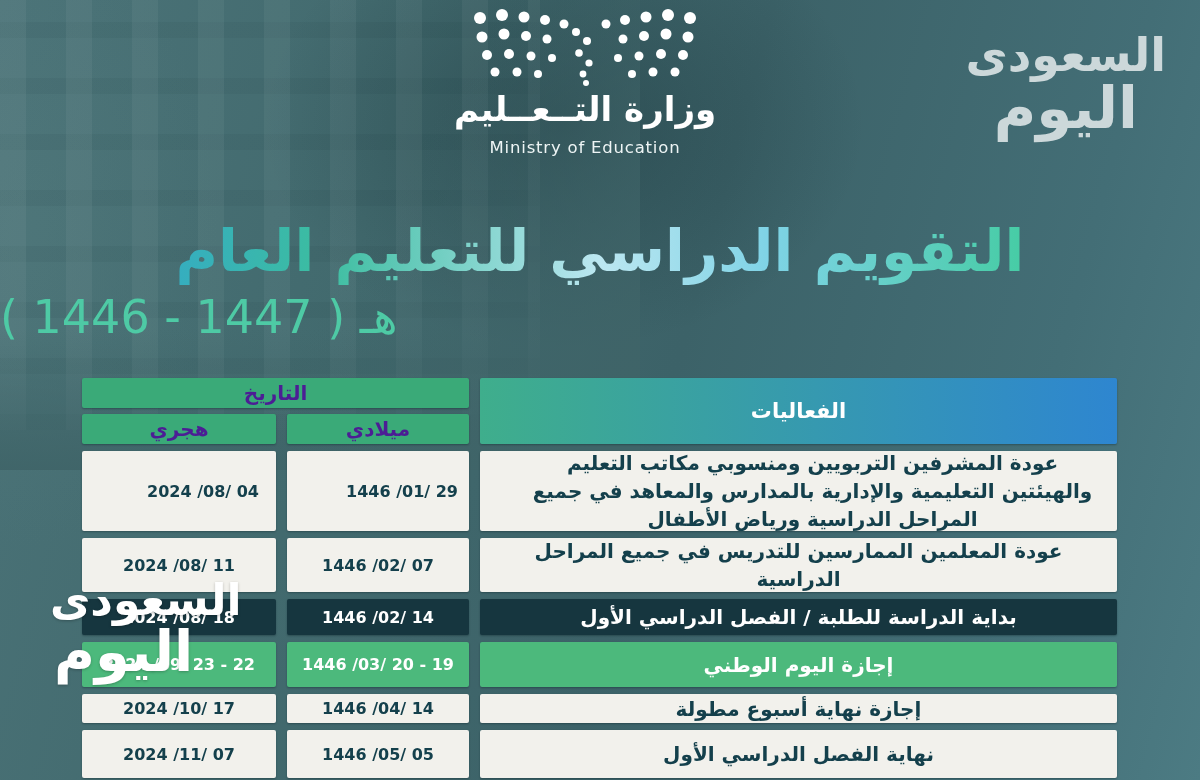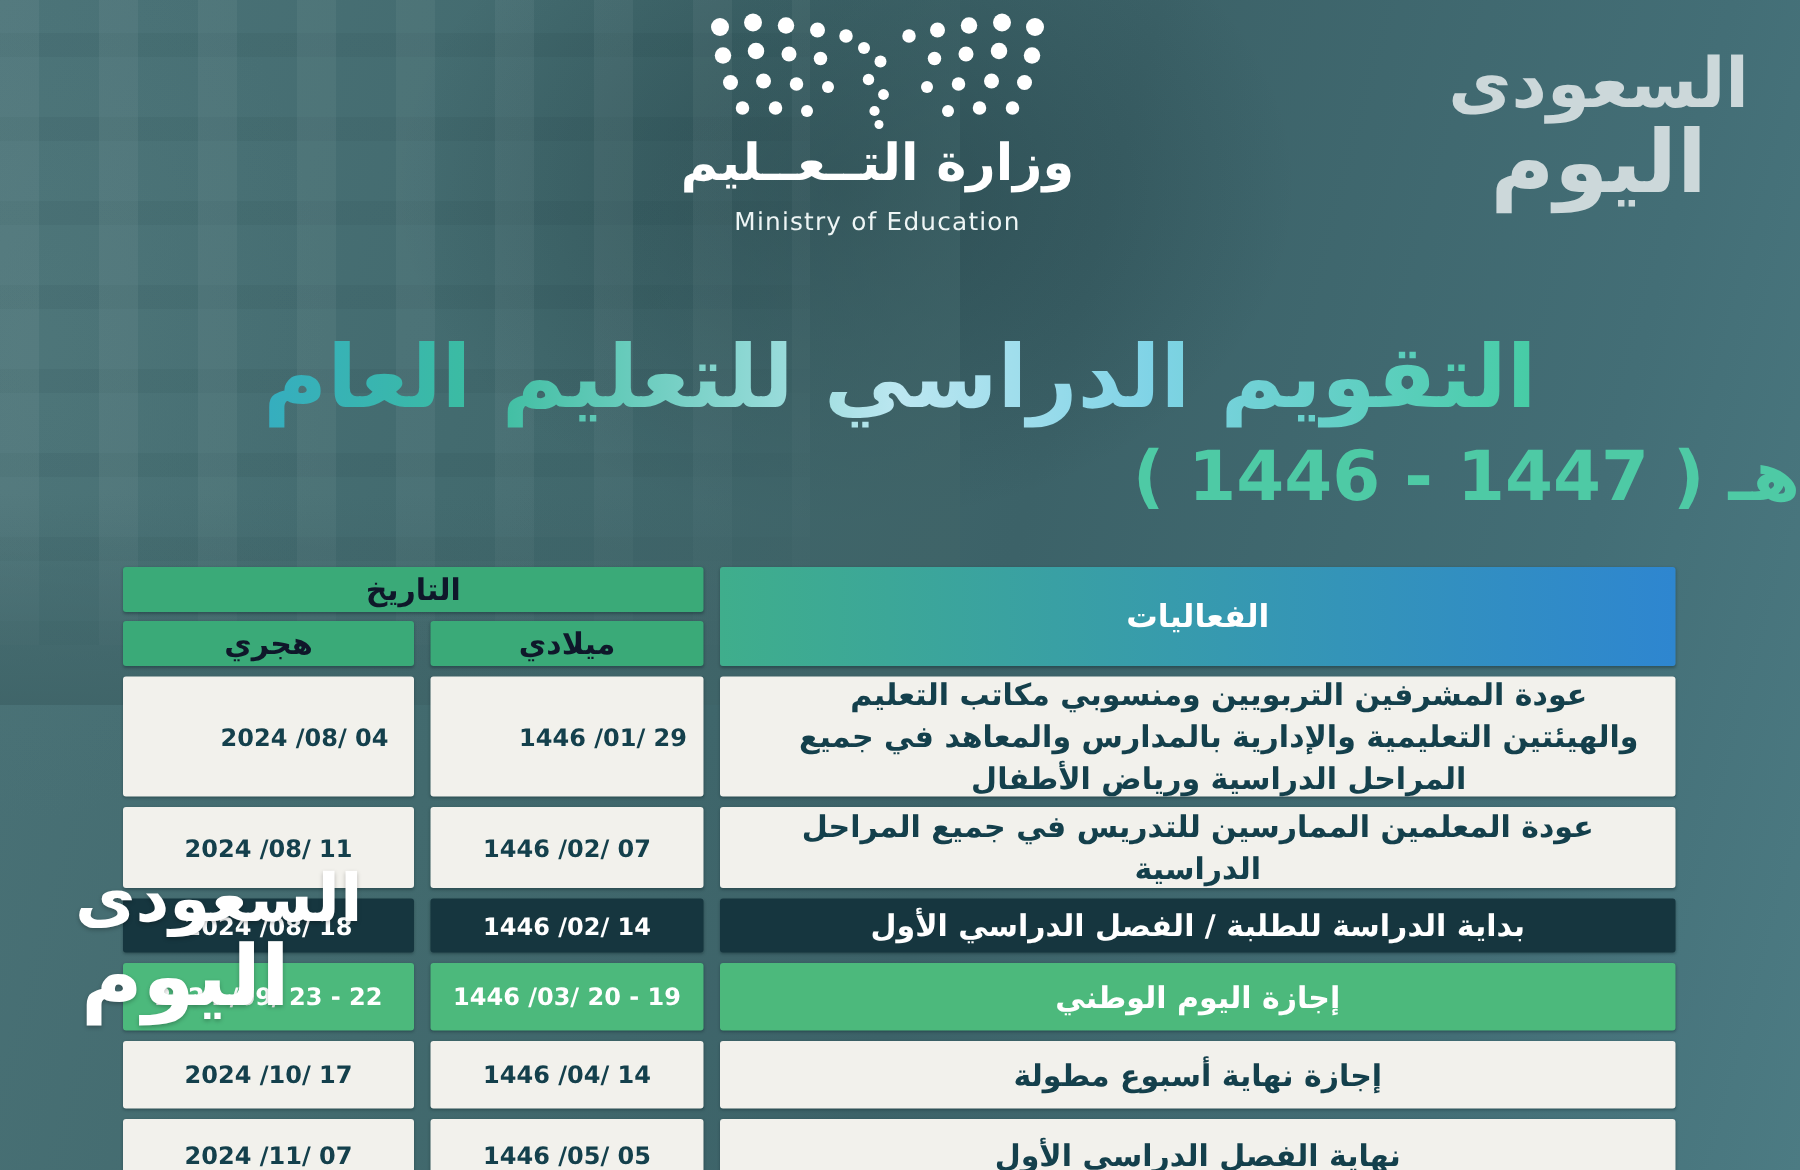--- a/index.html
+++ b/index.html
@@ -37,42 +37,42 @@
   .wm-mid { position:absolute; left:50px; top:578px; z-index:6; color:#ffffff; text-align:left;
             text-shadow:0 1px 3px rgba(0,0,0,.25); }
   .wm-mid .l1 { font-size:44px; }
   .wm-mid .l2 { font-size:56px; padding-left:4px; }
 
   
   .main-title { position:absolute; left:0; right:0; top:196px; text-align:center; direction:rtl;
     font-size:58px; font-weight:bold; color:#35c08f;
     background:linear-gradient(90deg,#2f9fdd 3%,#3cbda0 27%,#bce7f1 50%,#7fd3e6 64%,#2fc98a 94%);
     -webkit-background-clip:text; background-clip:text;margin-top:21px; -webkit-text-fill-color:transparent; }
-  .sub-title { position:absolute; left:0; right:0; top:290px; text-align:right; direction:ltr;
-    font-size:46px; font-weight:bold; color:#4ecaa5; }
+  .sub-title { position:absolute; left:0; right:0; top:290px; text-align:left; direction:ltr;
+    font-size:46px; font-weight:normal; color:#4ecaa5; }
 
   
   .cal-table { position:absolute; left:82px; top:378px; width:1035px; z-index:3; }
   .grid { display:grid; grid-template-columns:194px 182px 1fr; column-gap:11px; }
   .hdr-grid { grid-template-rows:30px 30px; row-gap:6px; }
   .cell { display:flex; align-items:center; justify-content:center; border-radius:2px;
           font-weight:bold; box-shadow:0 1px 2px rgba(10,30,35,.35); }
-  .h-green { background:#3aaa78; color:#0f172a; font-size:20px; direction:rtl; }
+  .h-green { background:#3aaa78; color:#4c1d95; font-size:20px; direction:rtl; }
   .span2 { grid-column:1 / 3; }
   .events-hdr { grid-column:3; grid-row:1 / 3; background:linear-gradient(90deg,#3fae8c,#2e86d0);
                 color:#fff; font-size:21px; direction:rtl; }
   .row { margin-top:7px; }
   .date-cell { background:#f2f1ec; color:#14404c; font-size:16px; direction:ltr; white-space:nowrap; }
   .event-cell { background:#f2f1ec; color:#14404c; font-size:20px; direction:rtl; text-align:center;
                 line-height:1.4; padding:4px 20px; }
   .row-1 .cell { height:80px;padding-left:48px; }
   .row-2 .cell { height:54px; }
   .row-3 .cell { height:36px; }
   .row-4 .cell { height:45px; }
-  .row-5 .cell { height:45px;text-align:center; }
+  .row-5 .cell { height:29px;text-align:center; }
   .row-6 .cell { height:48px; }
   .dark .date-cell, .dark .event-cell { background:#16363f; color:#ffffff; }
   .green .date-cell, .green .event-cell { background:#4cb97c; color:#ffffff; }
 </style>
 </head>
 <body>
 
 <div class="bg-base"></div>
 <div class="bg-windows"></div>
 <div class="bg-fade"></div>

